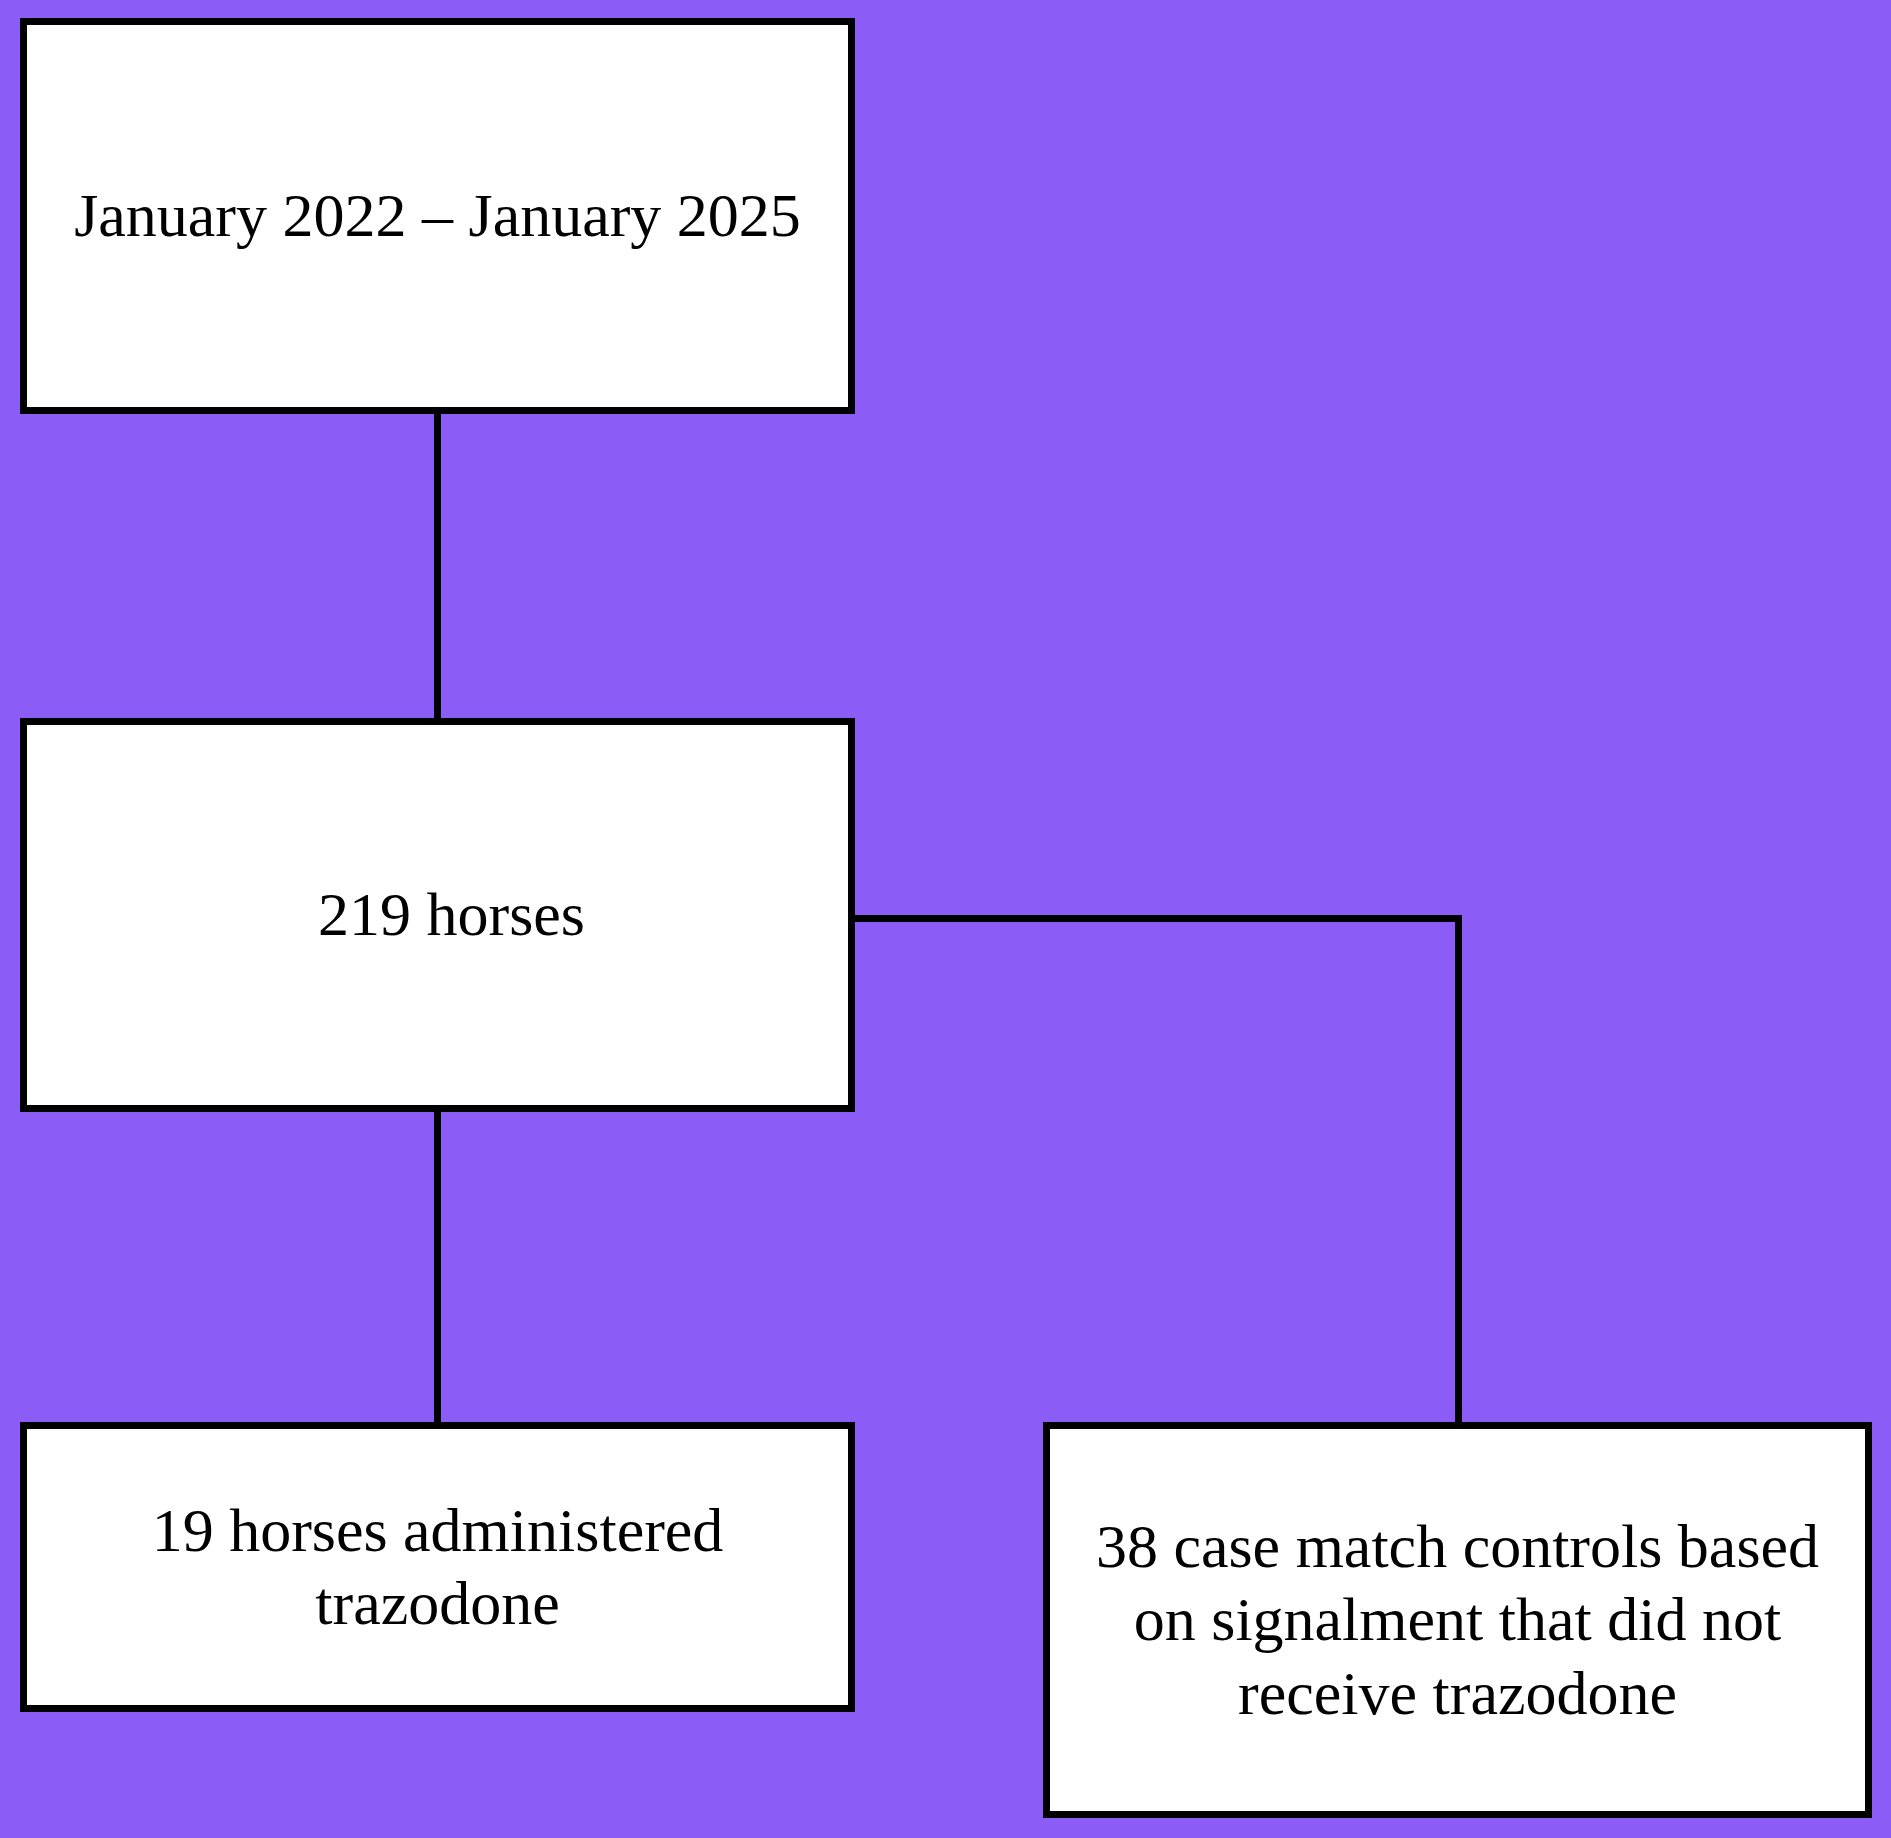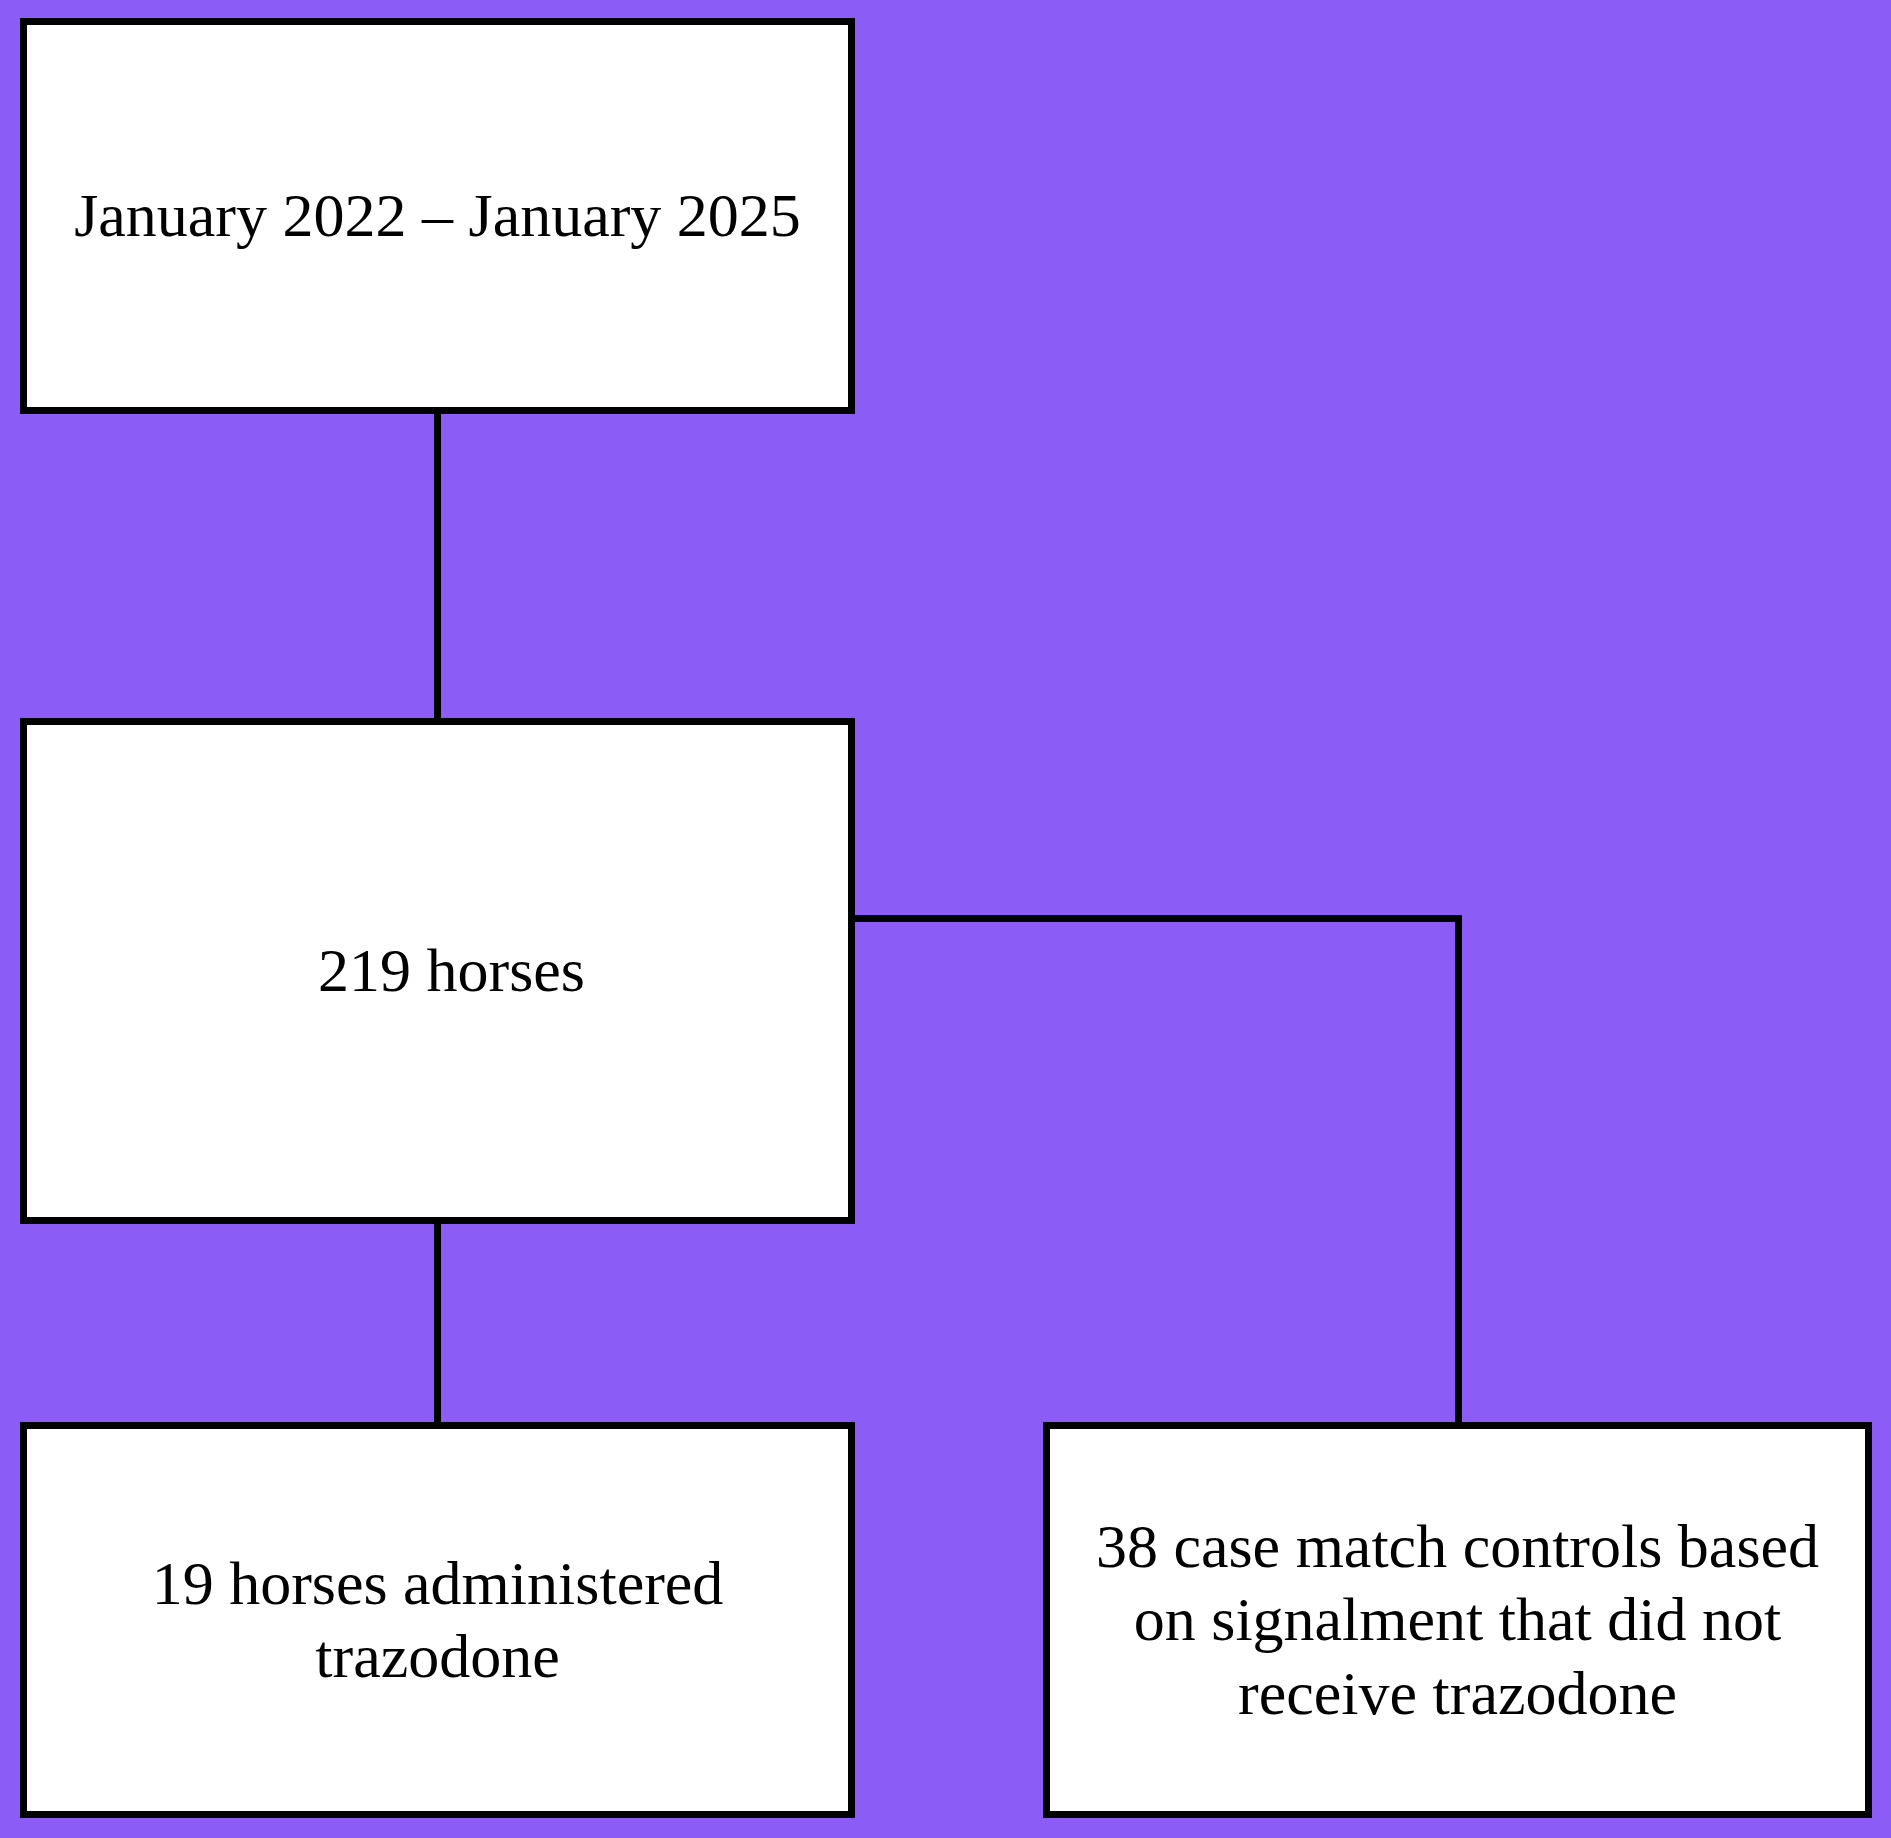--- a/index.html
+++ b/index.html
@@ -30,22 +30,22 @@
     text-align: center;
     color: #000000;
     font-size: 62px;
     line-height: 1.18;
     letter-spacing: 0px;
     padding: 0 14px;
     white-space: pre-line;
   }
   
   #node-period   { left: 20px;   top: 18px;   width: 835px; height: 396px; }
-  #node-cohort   { left: 20px;   top: 718px;  width: 835px; height: 506px; padding-left: 28px; }
-  #node-treated  { left: 20px;   top: 1422px; width: 835px; height: 396px; }
+  #node-cohort   { left: 20px;   top: 718px;  width: 835px; height: 394px; padding-left: 28px; }
+  #node-treated  { left: 20px;   top: 1422px; width: 835px; height: 290px; }
   #node-controls { left: 1043px; top: 1422px; width: 829px; height: 396px; }
 
   
   .conn-v {
     position: absolute;
     width: 7px;
     background: #000000;
     z-index: 1;
   }
   .conn-h {

